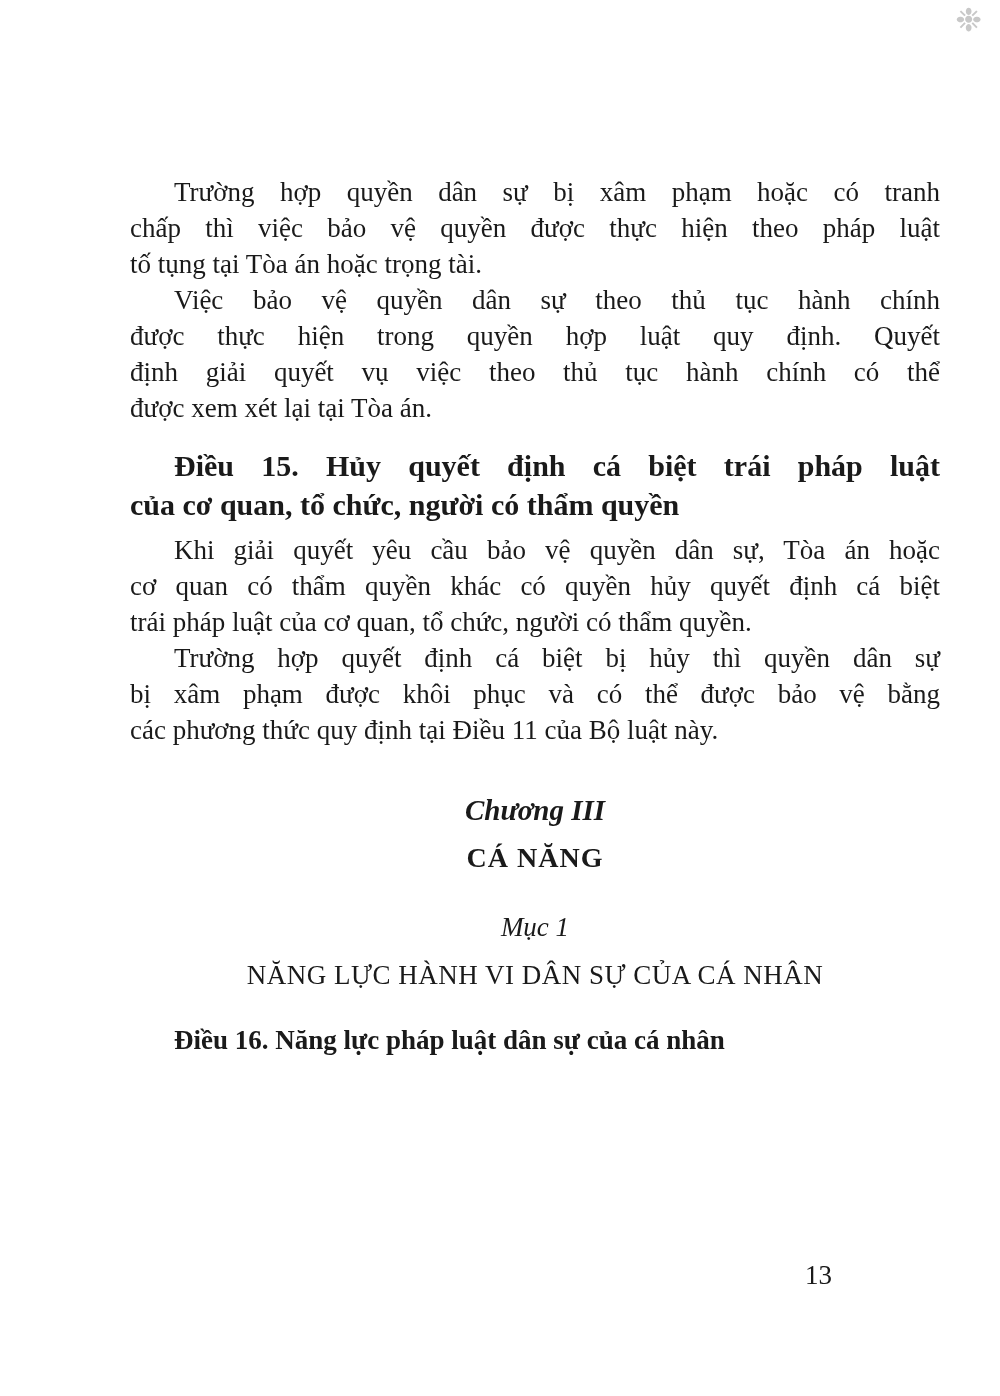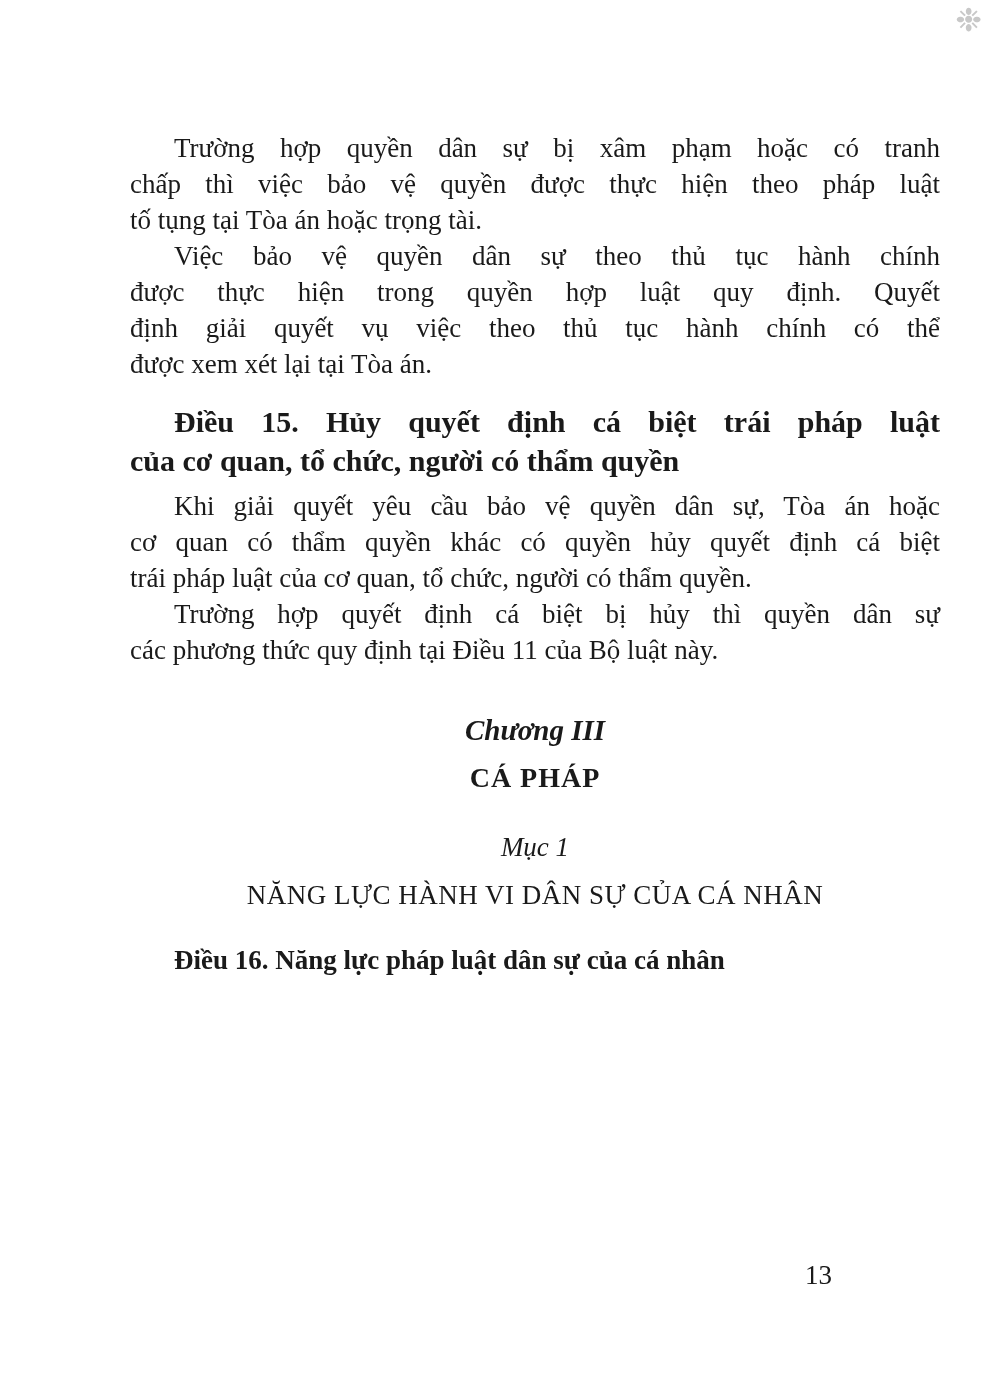--- a/index.html
+++ b/index.html
@@ -18,20 +18,21 @@
   .ornament {
     position: absolute;
     top: 4px; right: 18px;
     font-size: 32px;
     line-height: 32px;
     color: #c8c8c8;
     user-select: none;
   }
   .content {
     padding: 130px 60px 0 130px;
+    margin-top: 44px;
   }
   .line {
     font-size: 27px;
     line-height: 36px;
     white-space: normal;
   }
   
   .jf { text-align: justify; text-align-last: justify; }
   
   .jl { text-align: left; }
@@ -114,25 +115,26 @@
     </div>
 
     <div>
       <div class="line jf indent">Khi giải quyết yêu cầu bảo vệ quyền dân sự, Tòa án hoặc</div>
       <div class="line jf">cơ quan có thẩm quyền khác có quyền hủy quyết định cá biệt</div>
       <div class="line jl">trái pháp luật của cơ quan, tổ chức, người có thẩm quyền.</div>
     </div>
 
     <div>
       <div class="line jf indent">Trường hợp quyết định cá biệt bị hủy thì quyền dân sự</div>
+      <div class="line jf">bị xâm phạm được khôi phục và có thể được bảo vệ bằng</div>
       <div class="line jl">các phương thức quy định tại Điều 11 của Bộ luật này.</div>
     </div>
 
     <div class="center chapter-label">Chương III</div>
-    <div class="center chapter-title">CÁ PHÁP</div>
+    <div class="center chapter-title">CÁ NĂNG</div>
 
     <div class="center section-label">Mục 1</div>
     <div class="center section-title">
       <div class="stline">NĂNG LỰC HÀNH VI DÂN SỰ CỦA CÁ NHÂN</div>
     </div>
 
     <div class="article16-heading">Điều 16. Năng lực pháp luật dân sự của cá nhân</div>
 
 
   </div>

